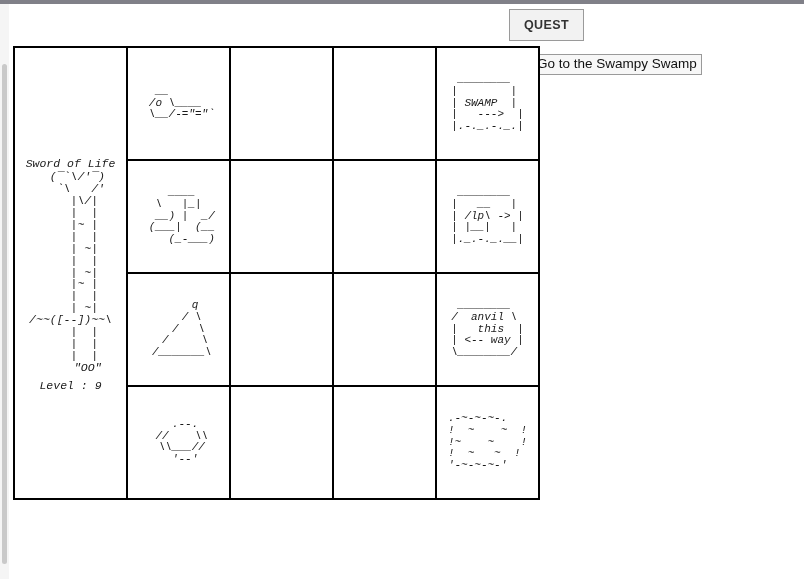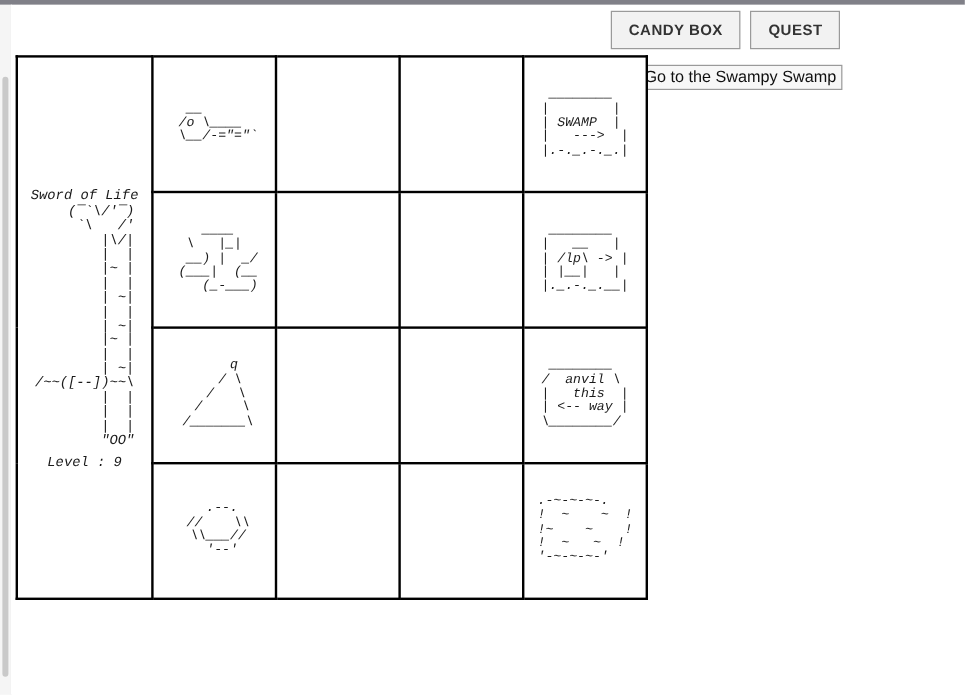--- a/index.html
+++ b/index.html
@@ -131,37 +131,36 @@
   td.sword-cell {
     vertical-align: top;
     padding-top: 7px;
   }
   .sword-block {
     font-family: "Liberation Mono", "DejaVu Sans Mono", monospace;
     font-size: 11.5px;
     line-height: 11.9px;
     white-space: pre;
     color: #1a1a1a;
-    text-align: right;
+    text-align: center;
     display: inline-block;
   }
 </style>
 </head>
 <body>
 
 <div id="top-gray-bar"></div>
 
 <div id="left-scrollbar">
   <div id="left-scrollbar-thumb"></div>
 </div>
 
 <div id="page">
 
   <div id="tab-bar">
-    <button class="tab-btn">CANDY BOX</button>
     <button class="tab-btn">QUEST</button>
   </div>
 
   <div id="nav-list">
     <button class="nav-btn">Go to the Swampy Swamp</button>
   </div>
 
   <table id="inventory-grid">
     <tbody>
       <tr>

